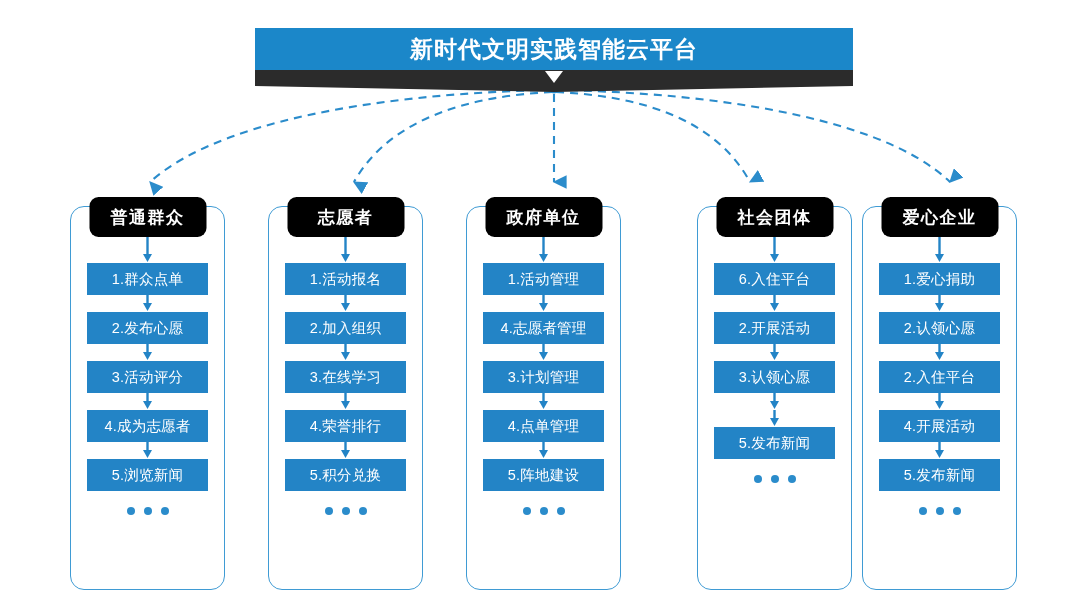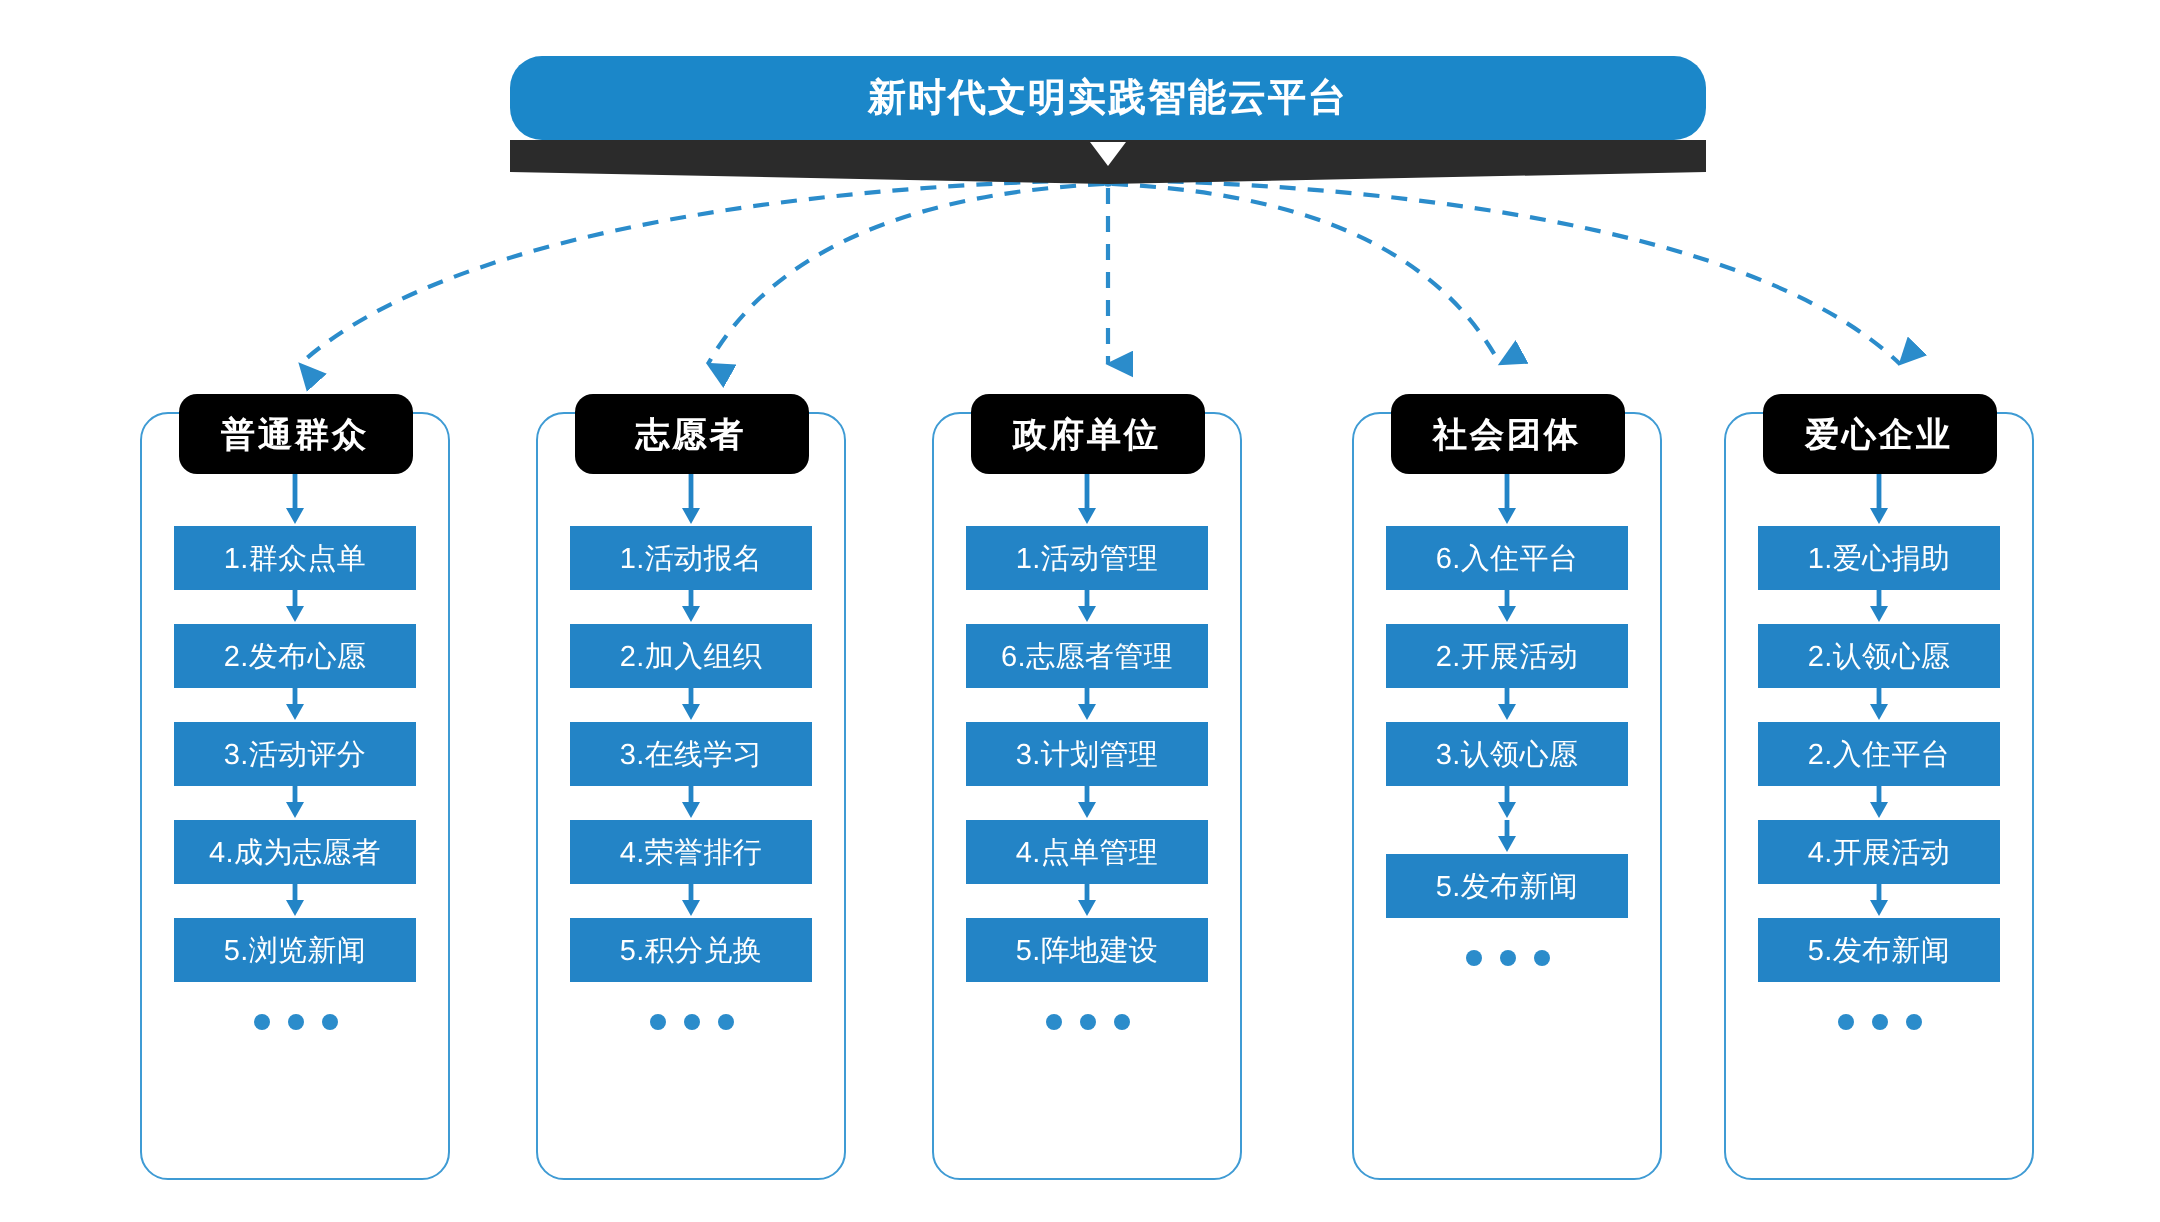--- a/index.html
+++ b/index.html
@@ -13,23 +13,22 @@
   #stage{position:absolute;left:0;top:0;width:1080px;height:611px;}
 
   
   .banner-wrap{position:absolute;left:255px;top:28px;width:598px;}
   .banner{
     position:relative;
     height:42px;
     background:#1b87c9;
     display:flex;align-items:center;justify-content:center;
     color:#ffffff;
-    font-size:19px;font-weight:bold;letter-spacing:1px;
+    font-size:23px;font-weight:bold;letter-spacing:1px;
     z-index:3;
-    border-radius:16px;
   }
   .ribbon{
     position:absolute;left:0;top:42px;width:598px;height:22px;z-index:2;
   }
   .ribbon svg{display:block;}
 
   
   #connectors{position:absolute;left:0;top:0;width:1080px;height:611px;z-index:1;pointer-events:none;}
 
   
@@ -200,21 +199,21 @@
     <div class="col-body">
       <svg class="down-arrow first-arrow" viewBox="0 0 11 26">
           <line x1="5.5" y1="0" x2="5.5" y2="18" stroke="#2384c6" stroke-width="2.4"></line>
           <polygon points="1,17 10,17 5.5,25" fill="#2384c6"></polygon>
         </svg>
       <div class="step">1.活动管理</div>
       <svg class="down-arrow" viewBox="0 0 11 17">
           <line x1="5.5" y1="0" x2="5.5" y2="9" stroke="#2384c6" stroke-width="2.4"></line>
           <polygon points="1,8 10,8 5.5,16" fill="#2384c6"></polygon>
         </svg>
-      <div class="step">6.志愿者管理</div>
+      <div class="step">4.志愿者管理</div>
       <svg class="down-arrow" viewBox="0 0 11 17">
           <line x1="5.5" y1="0" x2="5.5" y2="9" stroke="#2384c6" stroke-width="2.4"></line>
           <polygon points="1,8 10,8 5.5,16" fill="#2384c6"></polygon>
         </svg>
       <div class="step">3.计划管理</div>
       <svg class="down-arrow" viewBox="0 0 11 17">
           <line x1="5.5" y1="0" x2="5.5" y2="9" stroke="#2384c6" stroke-width="2.4"></line>
           <polygon points="1,8 10,8 5.5,16" fill="#2384c6"></polygon>
         </svg>
       <div class="step">4.点单管理</div>
@@ -224,21 +223,21 @@
         </svg>
       <div class="step">5.阵地建设</div>
       <div class="dots">
           <i></i>
           <i></i>
           <i></i>
         </div>
     </div>
   </div>
 
-  <div class="col" style="left:676px;padding-left:16px;">
+  <div class="col" style="left:697px;padding-left:16px;">
     <div class="col-head">社会团体</div>
     <div class="col-body">
       <svg class="down-arrow first-arrow" viewBox="0 0 11 26">
           <line x1="5.5" y1="0" x2="5.5" y2="18" stroke="#2384c6" stroke-width="2.4"></line>
           <polygon points="1,17 10,17 5.5,25" fill="#2384c6"></polygon>
         </svg>
       <div class="step">6.入住平台</div>
       <svg class="down-arrow" viewBox="0 0 11 17">
           <line x1="5.5" y1="0" x2="5.5" y2="9" stroke="#2384c6" stroke-width="2.4"></line>
           <polygon points="1,8 10,8 5.5,16" fill="#2384c6"></polygon>

